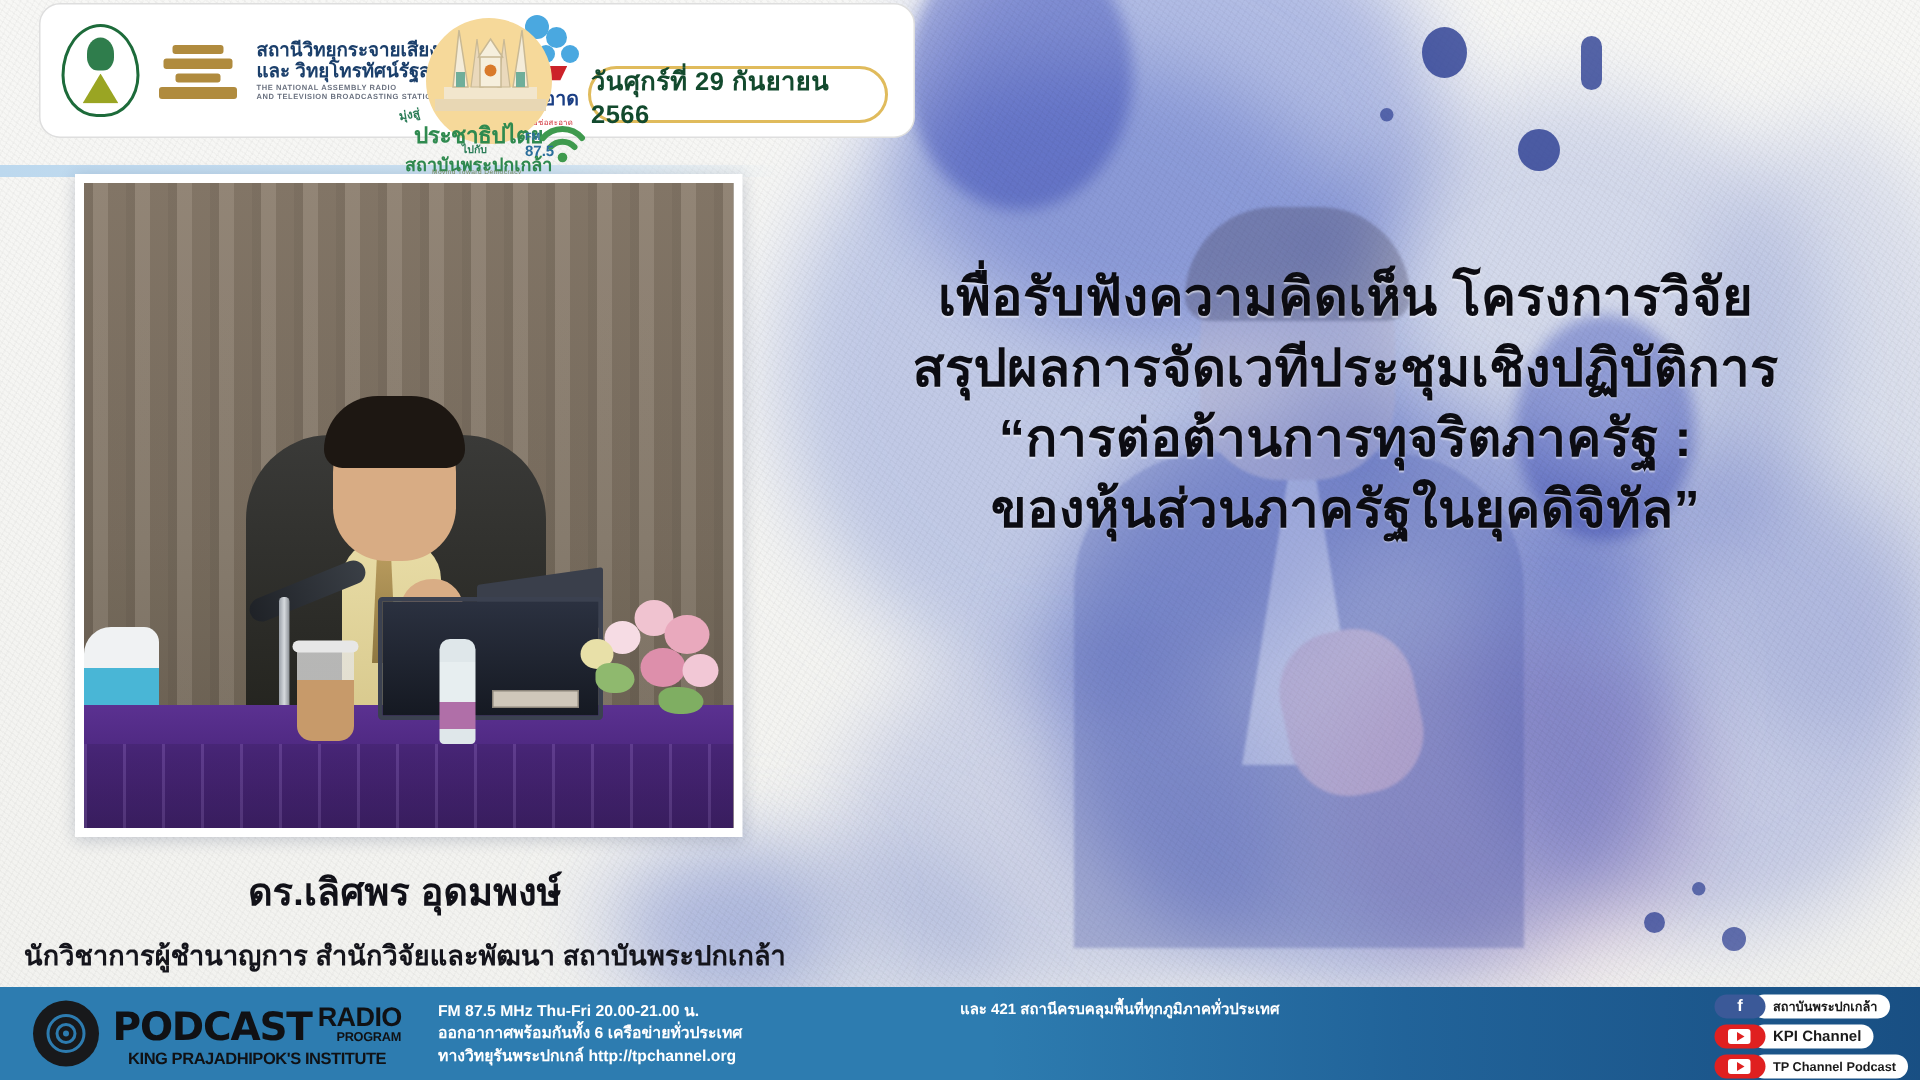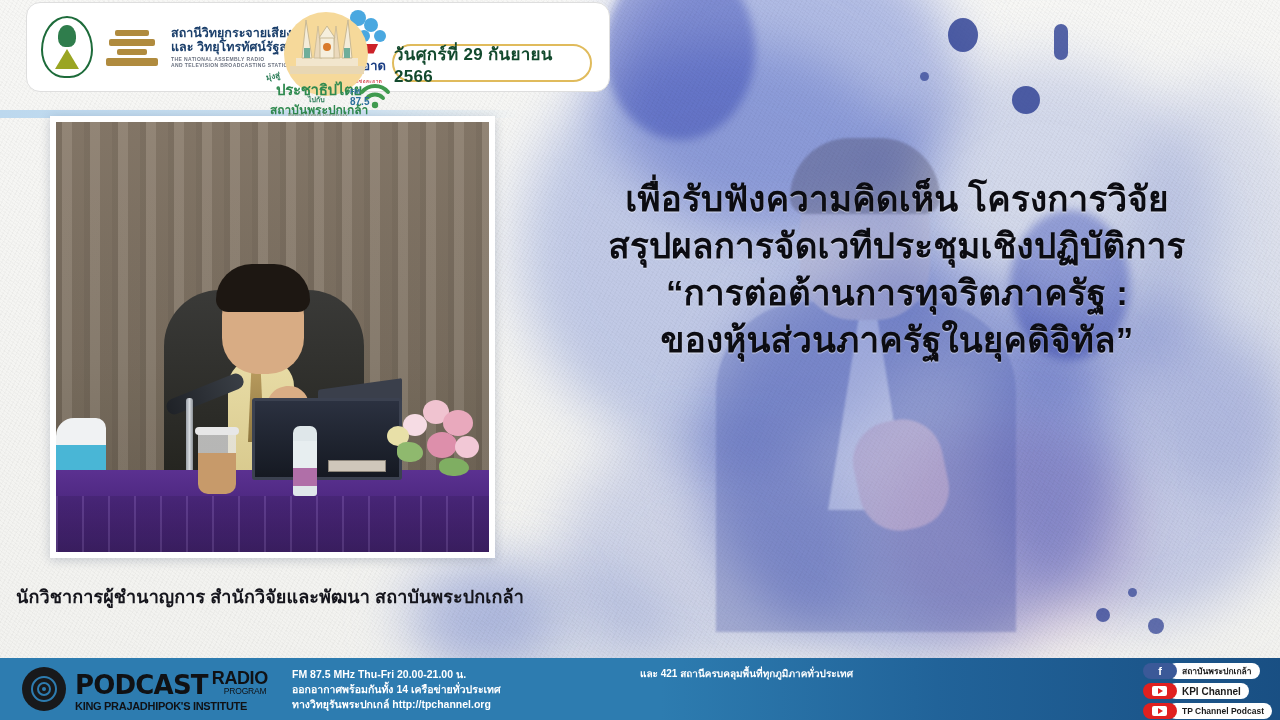--- a/index.html
+++ b/index.html
@@ -373,29 +373,29 @@
     display: flex; align-items: center; gap: 9px;
   }
   .pl-badge {
     width: 44px; height: 44px; border-radius: 50%;
     background: #18191b;
     position: relative; flex: 0 0 auto;
   }
   .pl-badge i {
     position: absolute; border: 2.4px solid #2d7cb0; border-radius: 50%;
   }
-  .pl-words { line-height: 1; padding-top: 3px; }
+  .pl-words { line-height: 1; padding-top: 3px; text-align: center; }
   .pl-row1 { display: flex; align-items: flex-end; gap: 4px; }
   .pl-podcast {
     font-size: 26px; font-weight: 800; color: #101114;
     letter-spacing: -.8px; font-family: "DejaVu Sans", sans-serif;
   }
   .pl-radio-col { line-height: 1; padding-bottom: 2px; }
   .pl-radio { font-size: 18px; font-weight: 800; color: #101114; letter-spacing: -.4px; }
-  .pl-program { font-size: 8.5px; font-weight: 400; color: #101114; letter-spacing: -.2px; padding-left: 12px; }
+  .pl-program { font-size: 8.5px; font-weight: 700; color: #101114; letter-spacing: -.2px; padding-left: 12px; }
   .pl-inst {
     margin-top: 3px;
     font-size: 11px; font-weight: 800; color: #101114; letter-spacing: -.3px;
   }
 
   .footer-mid {
     position: absolute; left: 292px; top: 9px;
     line-height: 1.45;
   }
   .footer-mid div {
@@ -623,20 +623,21 @@
   </div>
 
   <div class="title-block">
     <div class="title-line">เพื่อรับฟังความคิดเห็น โครงการวิจัย</div>
     <div class="title-line">สรุปผลการจัดเวทีประชุมเชิงปฏิบัติการ</div>
     <div class="title-line">“การต่อต้านการทุจริตภาครัฐ :</div>
     <div class="title-line">ของหุ้นส่วนภาครัฐในยุคดิจิทัล”</div>
   </div>
 
   <div class="speaker-name-wrap">
+    <div class="sp-name">ดร.เลิศพร อุดมพงษ์</div>
     <div class="sp-role">นักวิชาการผู้ชำนาญการ สำนักวิจัยและพัฒนา สถาบันพระปกเกล้า</div>
   </div>
 
   <div class="footer">
     <div class="footer-wash"></div>
 
     <div class="podcast-logo">
       <div class="pl-badge">
         <i style="left:9px;  top:9px;  width:26px; height:26px;"></i>
         <i style="left:15px; top:15px; width:14px; height:14px;"></i>
@@ -649,21 +650,21 @@
             <div class="pl-radio">RADIO</div>
             <div class="pl-program">PROGRAM</div>
           </div>
         </div>
         <div class="pl-inst">KING PRAJADHIPOK'S INSTITUTE</div>
       </div>
     </div>
 
     <div class="footer-mid">
       <div>FM 87.5 MHz  Thu-Fri  20.00-21.00 น.</div>
-      <div>ออกอากาศพร้อมกันทั้ง 14 เครือข่ายทั่วประเทศ</div>
+      <div>ออกอากาศพร้อมกันทั้ง 6 เครือข่ายทั่วประเทศ</div>
       <div>ทางวิทยุรันพระปกเกล์  http://tpchannel.org</div>
     </div>
 
     <div class="footer-right">
       <div>และ 421 สถานีครบคลุมพื้นที่ทุกภูมิภาคทั่วประเทศ</div>
     </div>
 
     <div class="social-col">
       <div class="social-row">
         <div class="social-icon si-fb">

